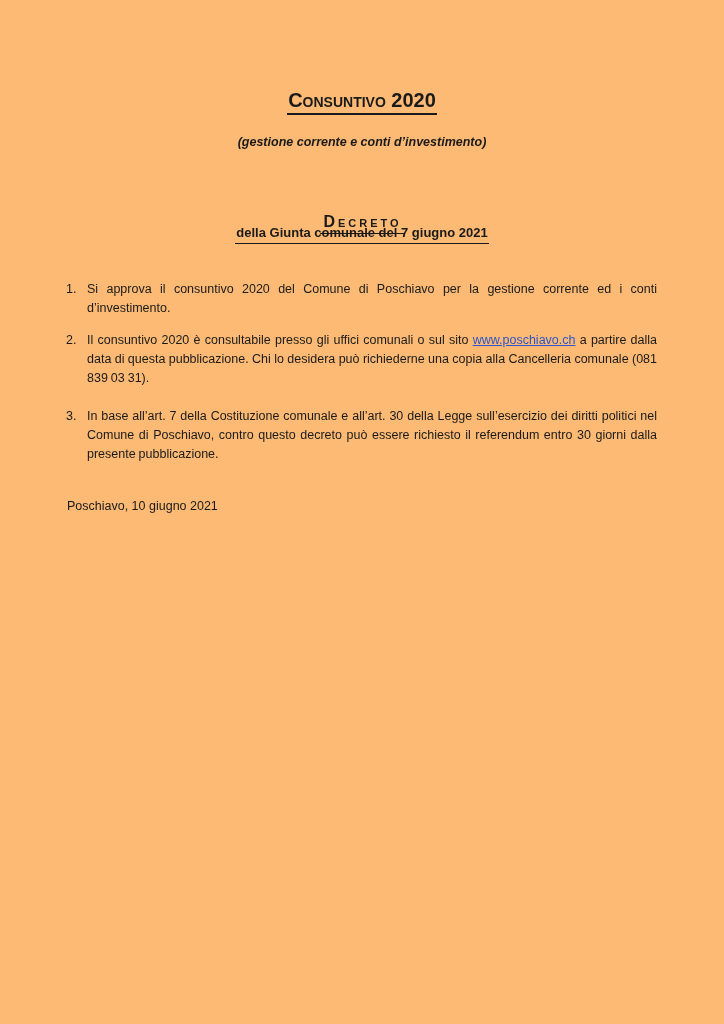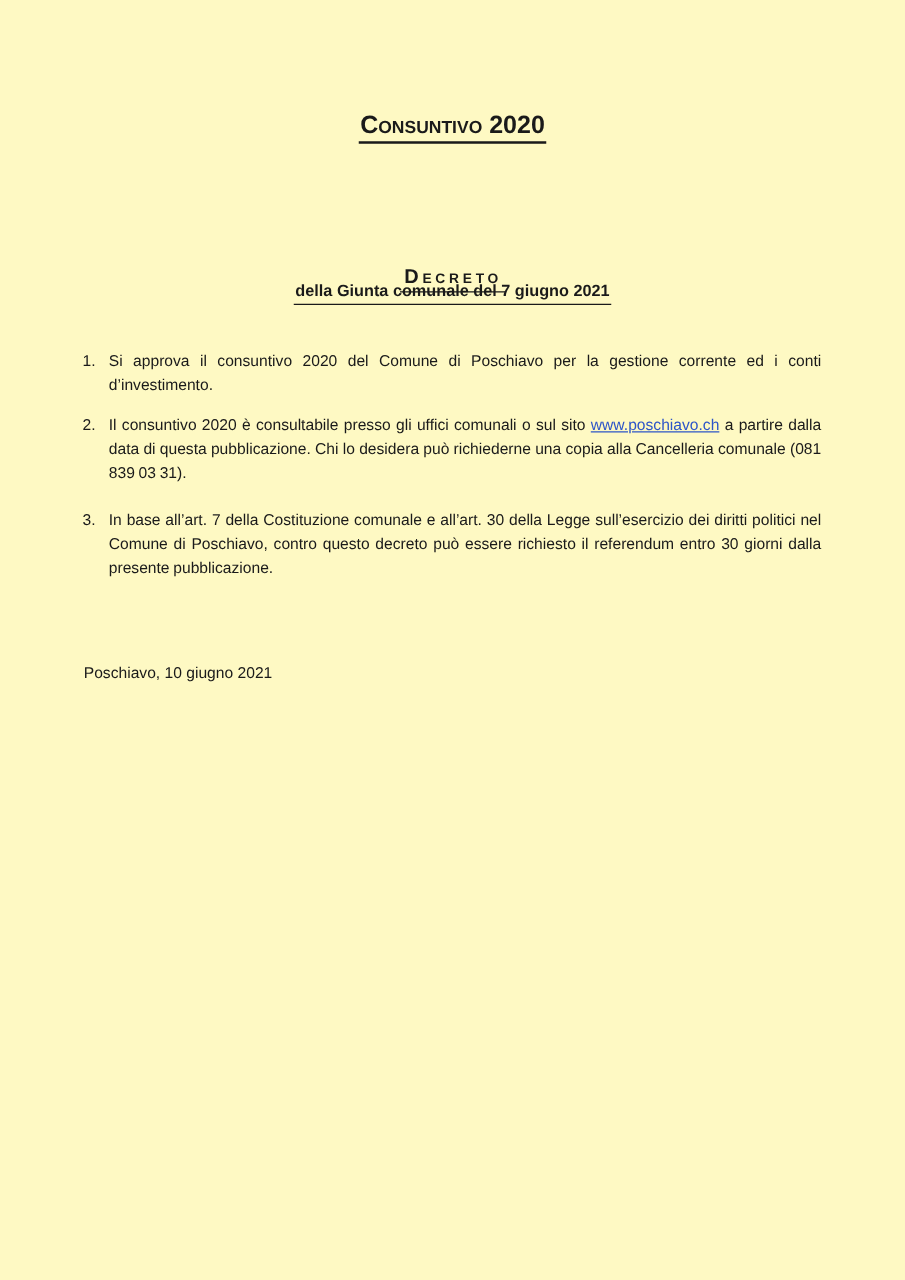--- a/index.html
+++ b/index.html
@@ -86,21 +86,20 @@
   }
   #item-1 { top: 280px; }
   #item-2 { top: 331px; }
   #item-3 { top: 407px; }
   .dateline {
     position: absolute;
     left: 67px;
     top: 497px;
     font-size: 12.5px;
     line-height: 19px;
-    margin-top: 32px;
   }
   .signature {
     position: absolute;
     left: 363px;
     top: 572px;
     font-size: 12.5px;
     line-height: 19px;
   }
   .signature-heading {
     font-weight: bold;
@@ -108,26 +107,27 @@
   }
   .site-link {
     color: #2d55c8;
     text-decoration: underline;
     cursor: pointer;
   }
 </style>
 </head>
 <body>
 
-<div class="page" style="background: #fef9c3; color: rgb(26, 26, 26);">
+<div class="page" style="background: #fdba74; color: rgb(26, 26, 26);">
 
   <div class="centered doc-title">
     <span class="u">Consuntivo 2020</span>
   </div>
 
+  <div class="centered doc-subtitle">(gestione corrente e conti d’investimento)</div>
 
   <div class="centered decree-heading">
     <span class="u">Decreto</span>
   </div>
 
   <div class="centered decree-subheading">
     <span class="u">della Giunta comunale del 7 giugno 2021</span>
   </div>
 
   <div class="list-item" id="item-1">

